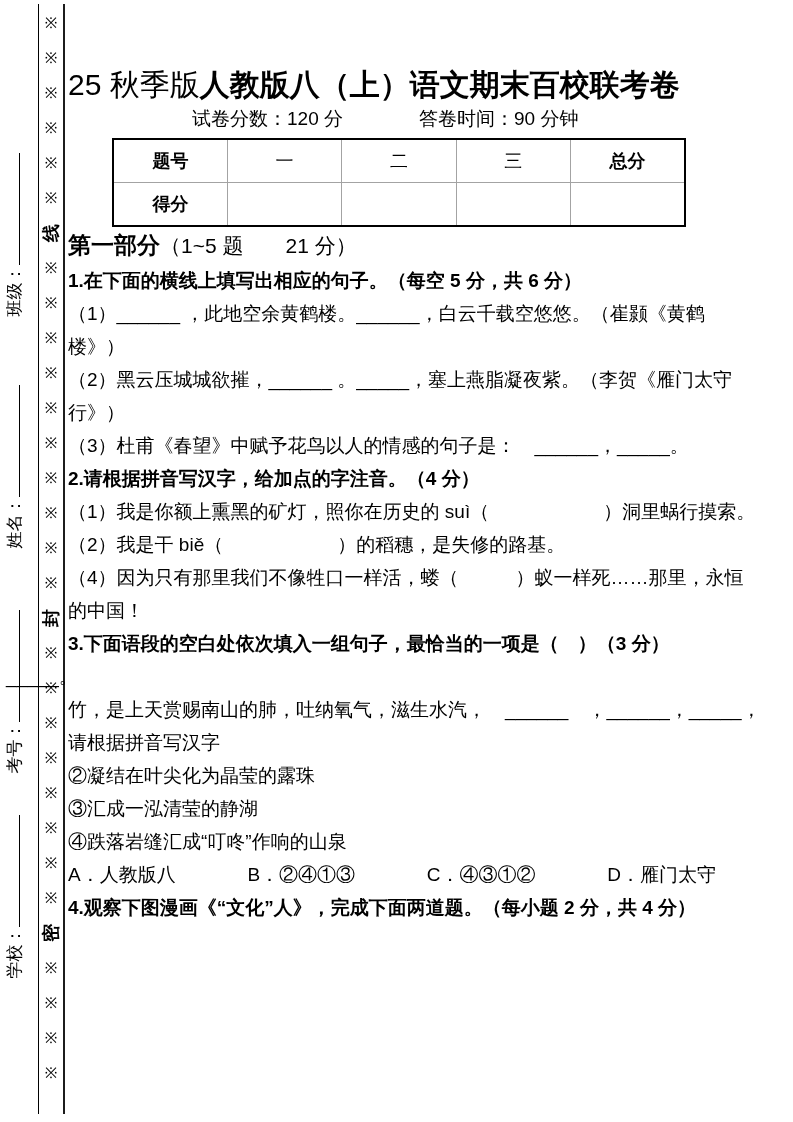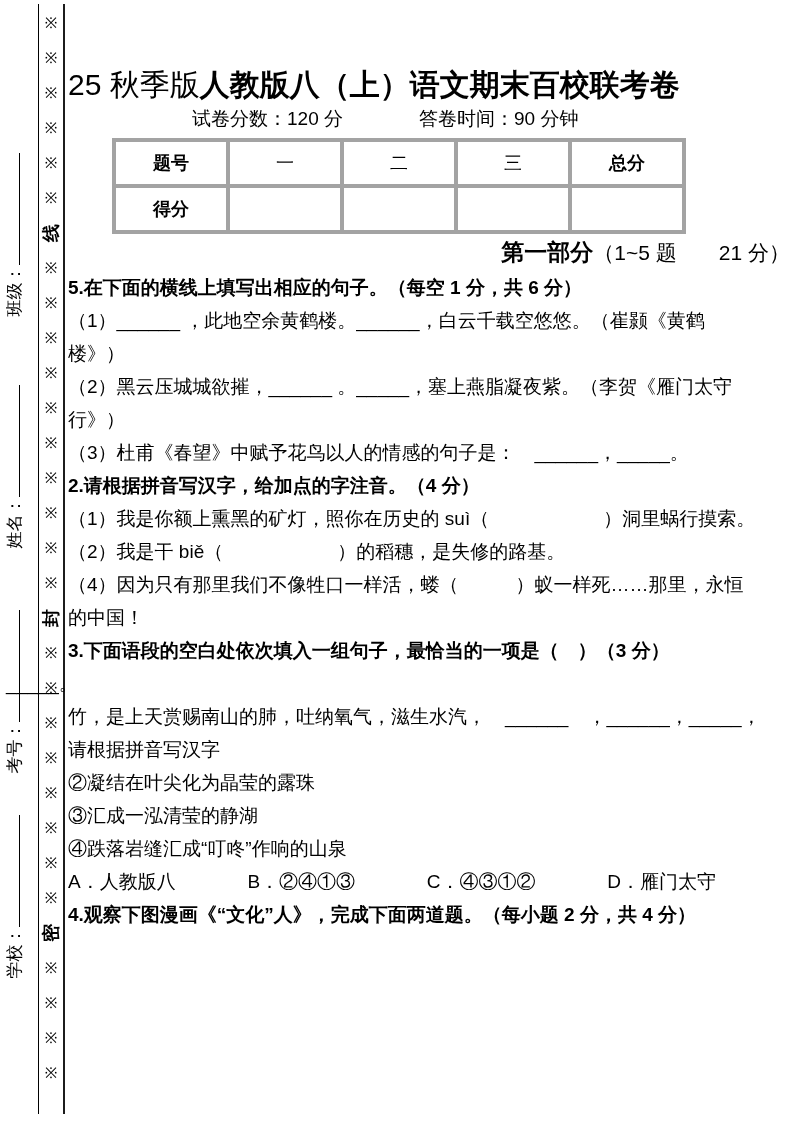--- a/index.html
+++ b/index.html
@@ -29,26 +29,26 @@
   .content{position:absolute;left:68px;top:0;width:722px;}
   .title{padding-top:64px;font-size:30px;line-height:42px;letter-spacing:0;white-space:nowrap;}
   .title .t-main{font-weight:900;}
   .meta{padding-left:124px;font-size:19px;line-height:26px;white-space:nowrap;}
   .meta .answer-time{margin-left:76px;}
   table.score{
     margin:6px 0 0 44px;border-collapse:collapse;table-layout:fixed;
     width:574px;
   }
   table.score td{
-    border:4px solid #a3a3a3;height:42px;text-align:center;vertical-align:middle;
+    border:1px solid #a3a3a3;height:42px;text-align:center;vertical-align:middle;
     font-size:18px;padding:0;
   }
   table.score{border:2px solid #000;}
   td.b{font-weight:bold;}
-  .part-heading{margin-top:3px;text-align:right;line-height:31px;white-space:nowrap;}
+  .part-heading{margin-top:3px;text-align:left;line-height:31px;white-space:nowrap;}
   .part-heading .ph-bold{font-size:23px;font-weight:900;}
   .part-heading .ph-rest{font-size:21px;}
   .body-lines{margin-top:1px;}
   .line{font-size:19px;line-height:33px;white-space:pre-wrap;}
   .line.bold{font-weight:bold;}
   .line.hang{margin-left:-62px;}
   .line.options-row{display:flex;justify-content:space-between;width:648px;}
 </style>
 </head>
 <body>
@@ -123,21 +123,21 @@
           <td></td>
         </tr>
       </tbody>
     </table>
 
     <div class="part-heading">
       <span class="ph-bold">第一部分</span><span class="ph-rest">（1~5 题　　21 分）</span>
     </div>
 
     <div class="body-lines">
-        <div class="line bold">5.在下面的横线上填写出相应的句子。（每空 1 分，共 6 分）</div>
+        <div class="line bold">1.在下面的横线上填写出相应的句子。（每空 5 分，共 6 分）</div>
         <div class="line">（1）______ ，此地空余黄鹤楼。______，白云千载空悠悠。（崔颢《黄鹤</div>
         <div class="line">楼》）</div>
         <div class="line">（2）黑云压城城欲摧，______ 。_____，塞上燕脂凝夜紫。（李贺《雁门太守</div>
         <div class="line">行》）</div>
         <div class="line">（3）杜甫《春望》中赋予花鸟以人的情感的句子是：　______，_____。</div>
         <div class="line bold">2.请根据拼音写汉字，给加点的字注音。（4 分）</div>
         <div class="line">（1）我是你额上熏黑的矿灯，照你在历史的 suì（　　　　　　）洞里蜗行摸索。</div>
         <div class="line">（2）我是干 biě（　　　　　　）的稻穗，是失修的路基。</div>
         <div class="line">（4）因为只有那里我们不像牲口一样活，蝼（　　　）蚁一样死……那里，永恒</div>
         <div class="line">的中国！</div>

